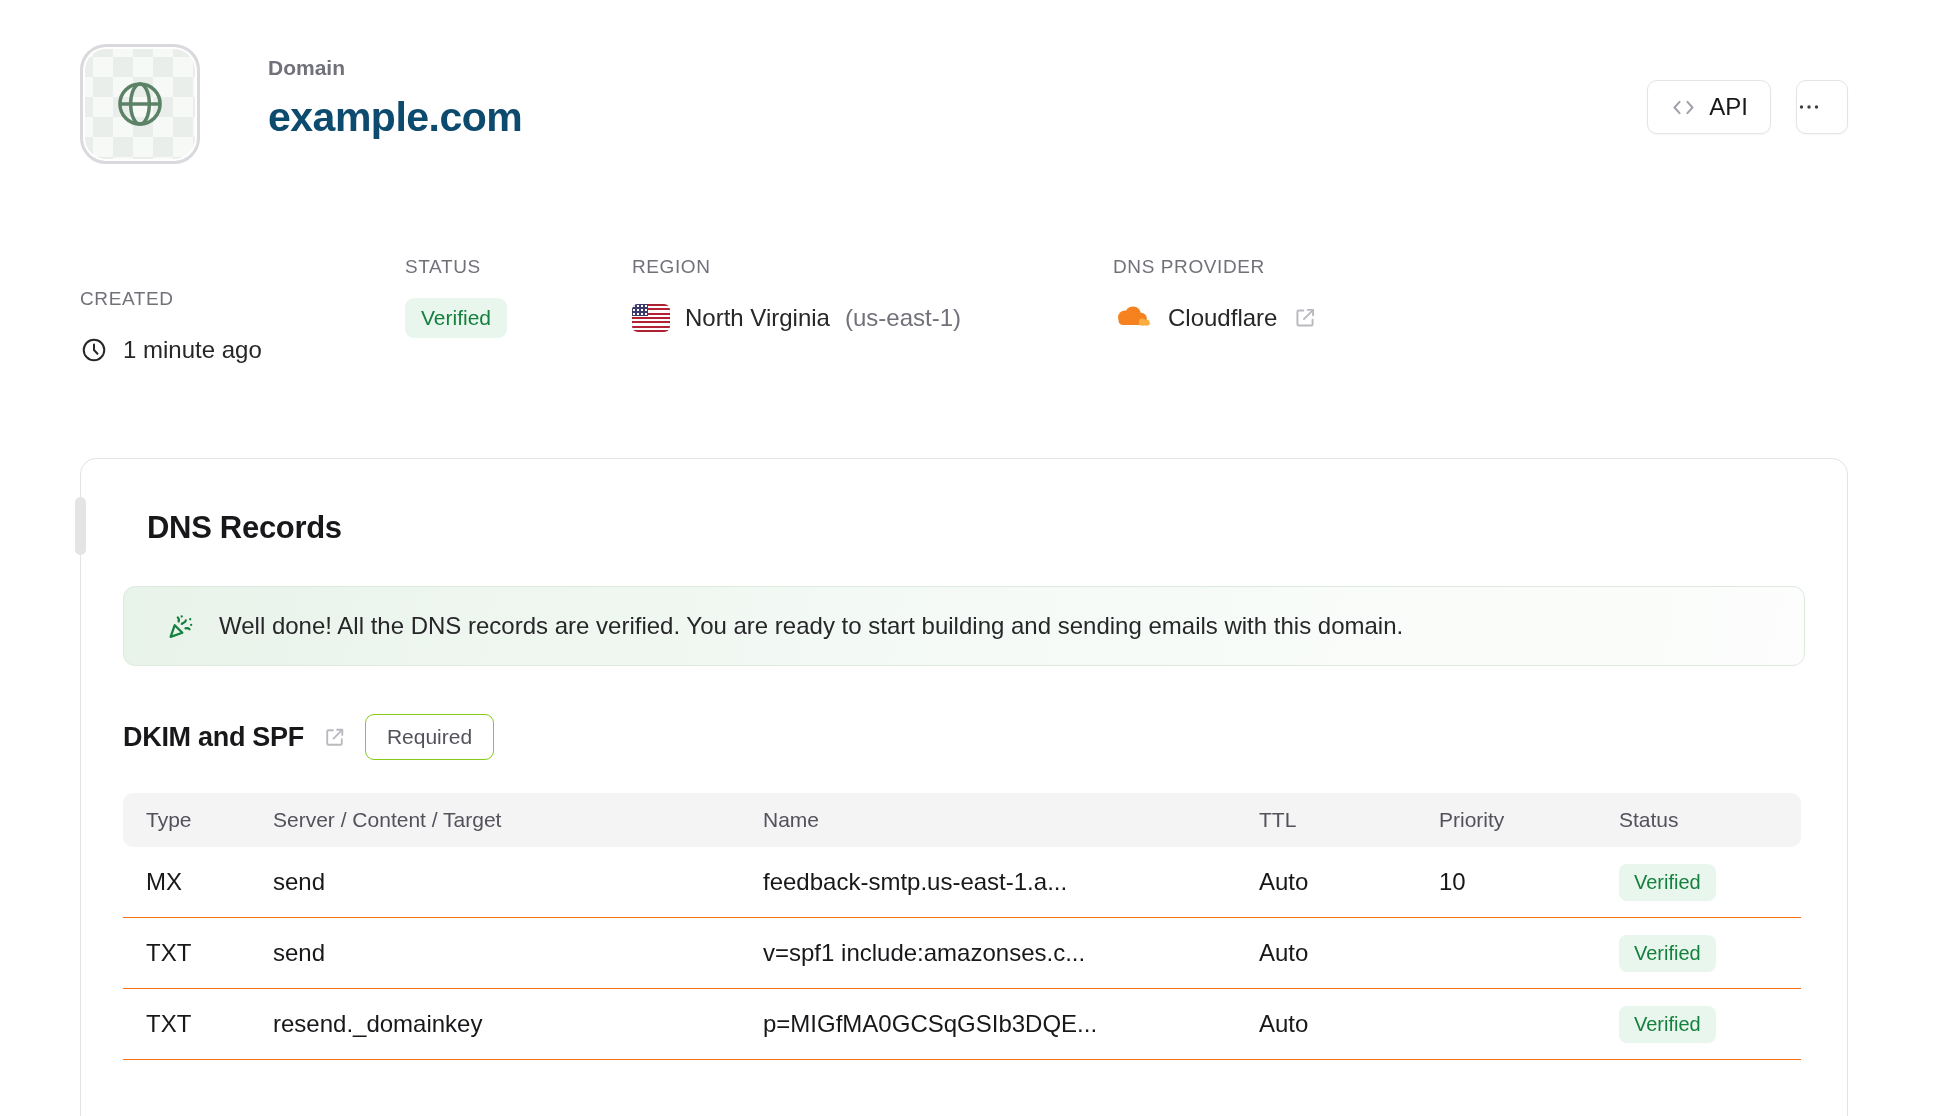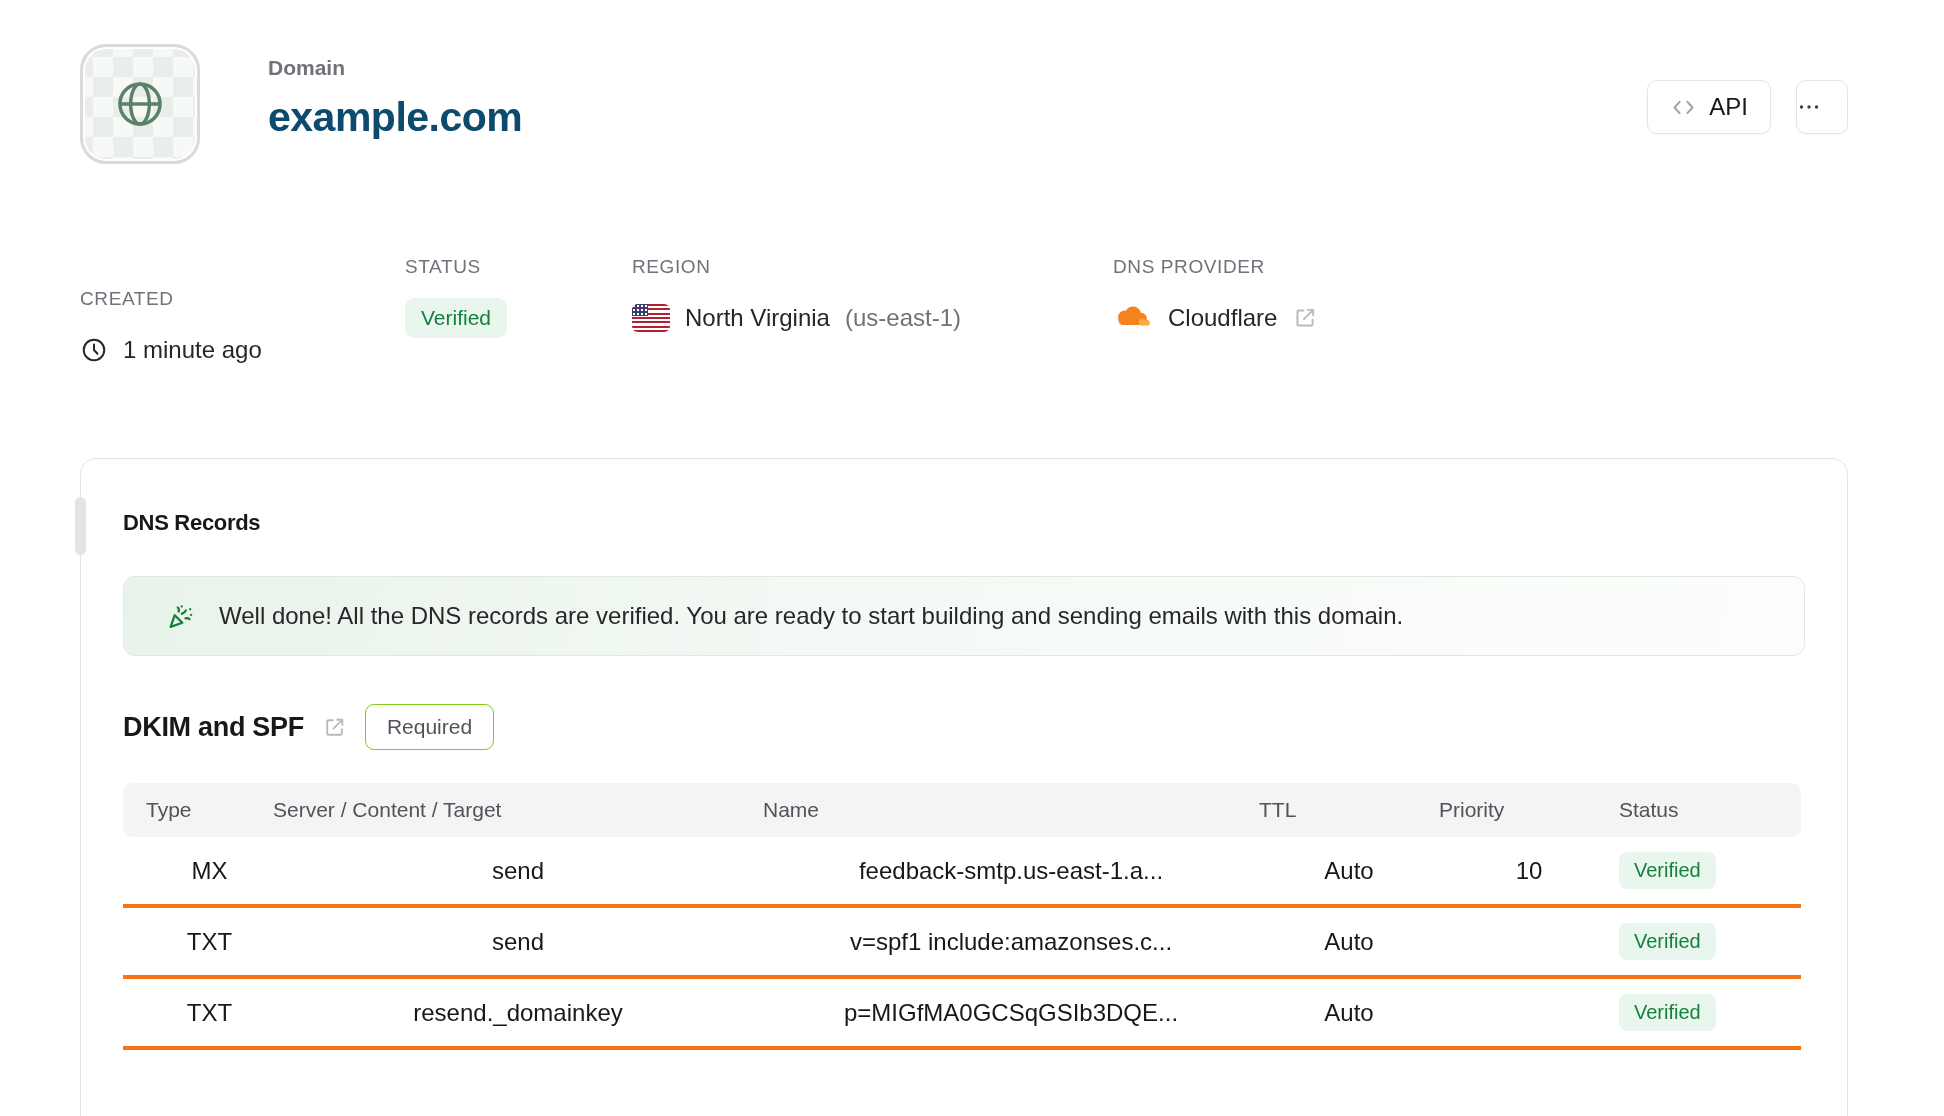--- a/index.html
+++ b/index.html
@@ -39,39 +39,39 @@
   .flag .canton { position:absolute; left:0; top:0; width:16px; height:12px; background:#3c3b6e;
     background-image:radial-gradient(circle, #fff 26%, transparent 30%); background-size:4px 4px; }
   .region-code { color:#71717a; }
 
   
   .card { position:relative; margin-top:90px; border:1px solid #e4e4e7;
     border-radius:16px; height:780px; }
   .accent-bar { position:absolute; left:-6px; top:38px; width:11px; height:58px;
     background:#e4e4e7; border-radius:6px; }
   .card-inner { padding:0 42px; }
-  .card-title { font-size:22px; font-weight:700; color:#18181b; padding-top:51px; letter-spacing:-0.3px; }
+  .card-title { font-size:31px; font-weight:700; color:#18181b; padding-top:51px; letter-spacing:-0.3px;margin-left:24px; }
 
   .banner { margin-top:40px; height:80px; border-radius:12px;
     border:1px solid #dfeadf; display:flex; align-items:center; padding:0 41px; gap:22px;
     background:linear-gradient(100deg, #e8f3ea 0%, #f5faf6 50%, #fcfdfc 100%); }
   .banner-text { font-size:24px; color:#27272a; }
 
   .section-row { margin-top:48px; display:flex; align-items:center; gap:18px; }
   .section-title { font-size:27px; font-weight:700; color:#18181b; letter-spacing:-0.3px; }
   .badge-outline { border:1px solid #84cc16; border-radius:9px; padding:10px 21px;
     font-size:21px; color:#52525b; background:#fff; }
 
   
   .table { margin-top:33px; width:1678px; }
   .tgrid { display:grid; grid-template-columns:127px 490px 496px 180px 180px 1fr;
     align-items:center; padding-left:23px; }
   .thead { height:54px; background:#f4f4f5; border-radius:10px;
     font-size:21px; font-weight:500; color:#52525b; }
-  .trow { height:71px; border-bottom:4px solid #f97316; font-size:24px; color:#18181b;text-align:center; }
+  .trow { height:71px; border-bottom:1px solid #f97316; font-size:24px; color:#18181b; }
   .cell-badge { justify-self:start; }
   .status-pill { display:inline-block; background:#e9f6ee; color:#15803d;
     font-size:20px; font-weight:500; padding:7px 15px; border-radius:8px; }
   .icon { flex:none; display:inline-flex; }
 </style>
 </head>
 <body>
 
 <div class="page">
 

